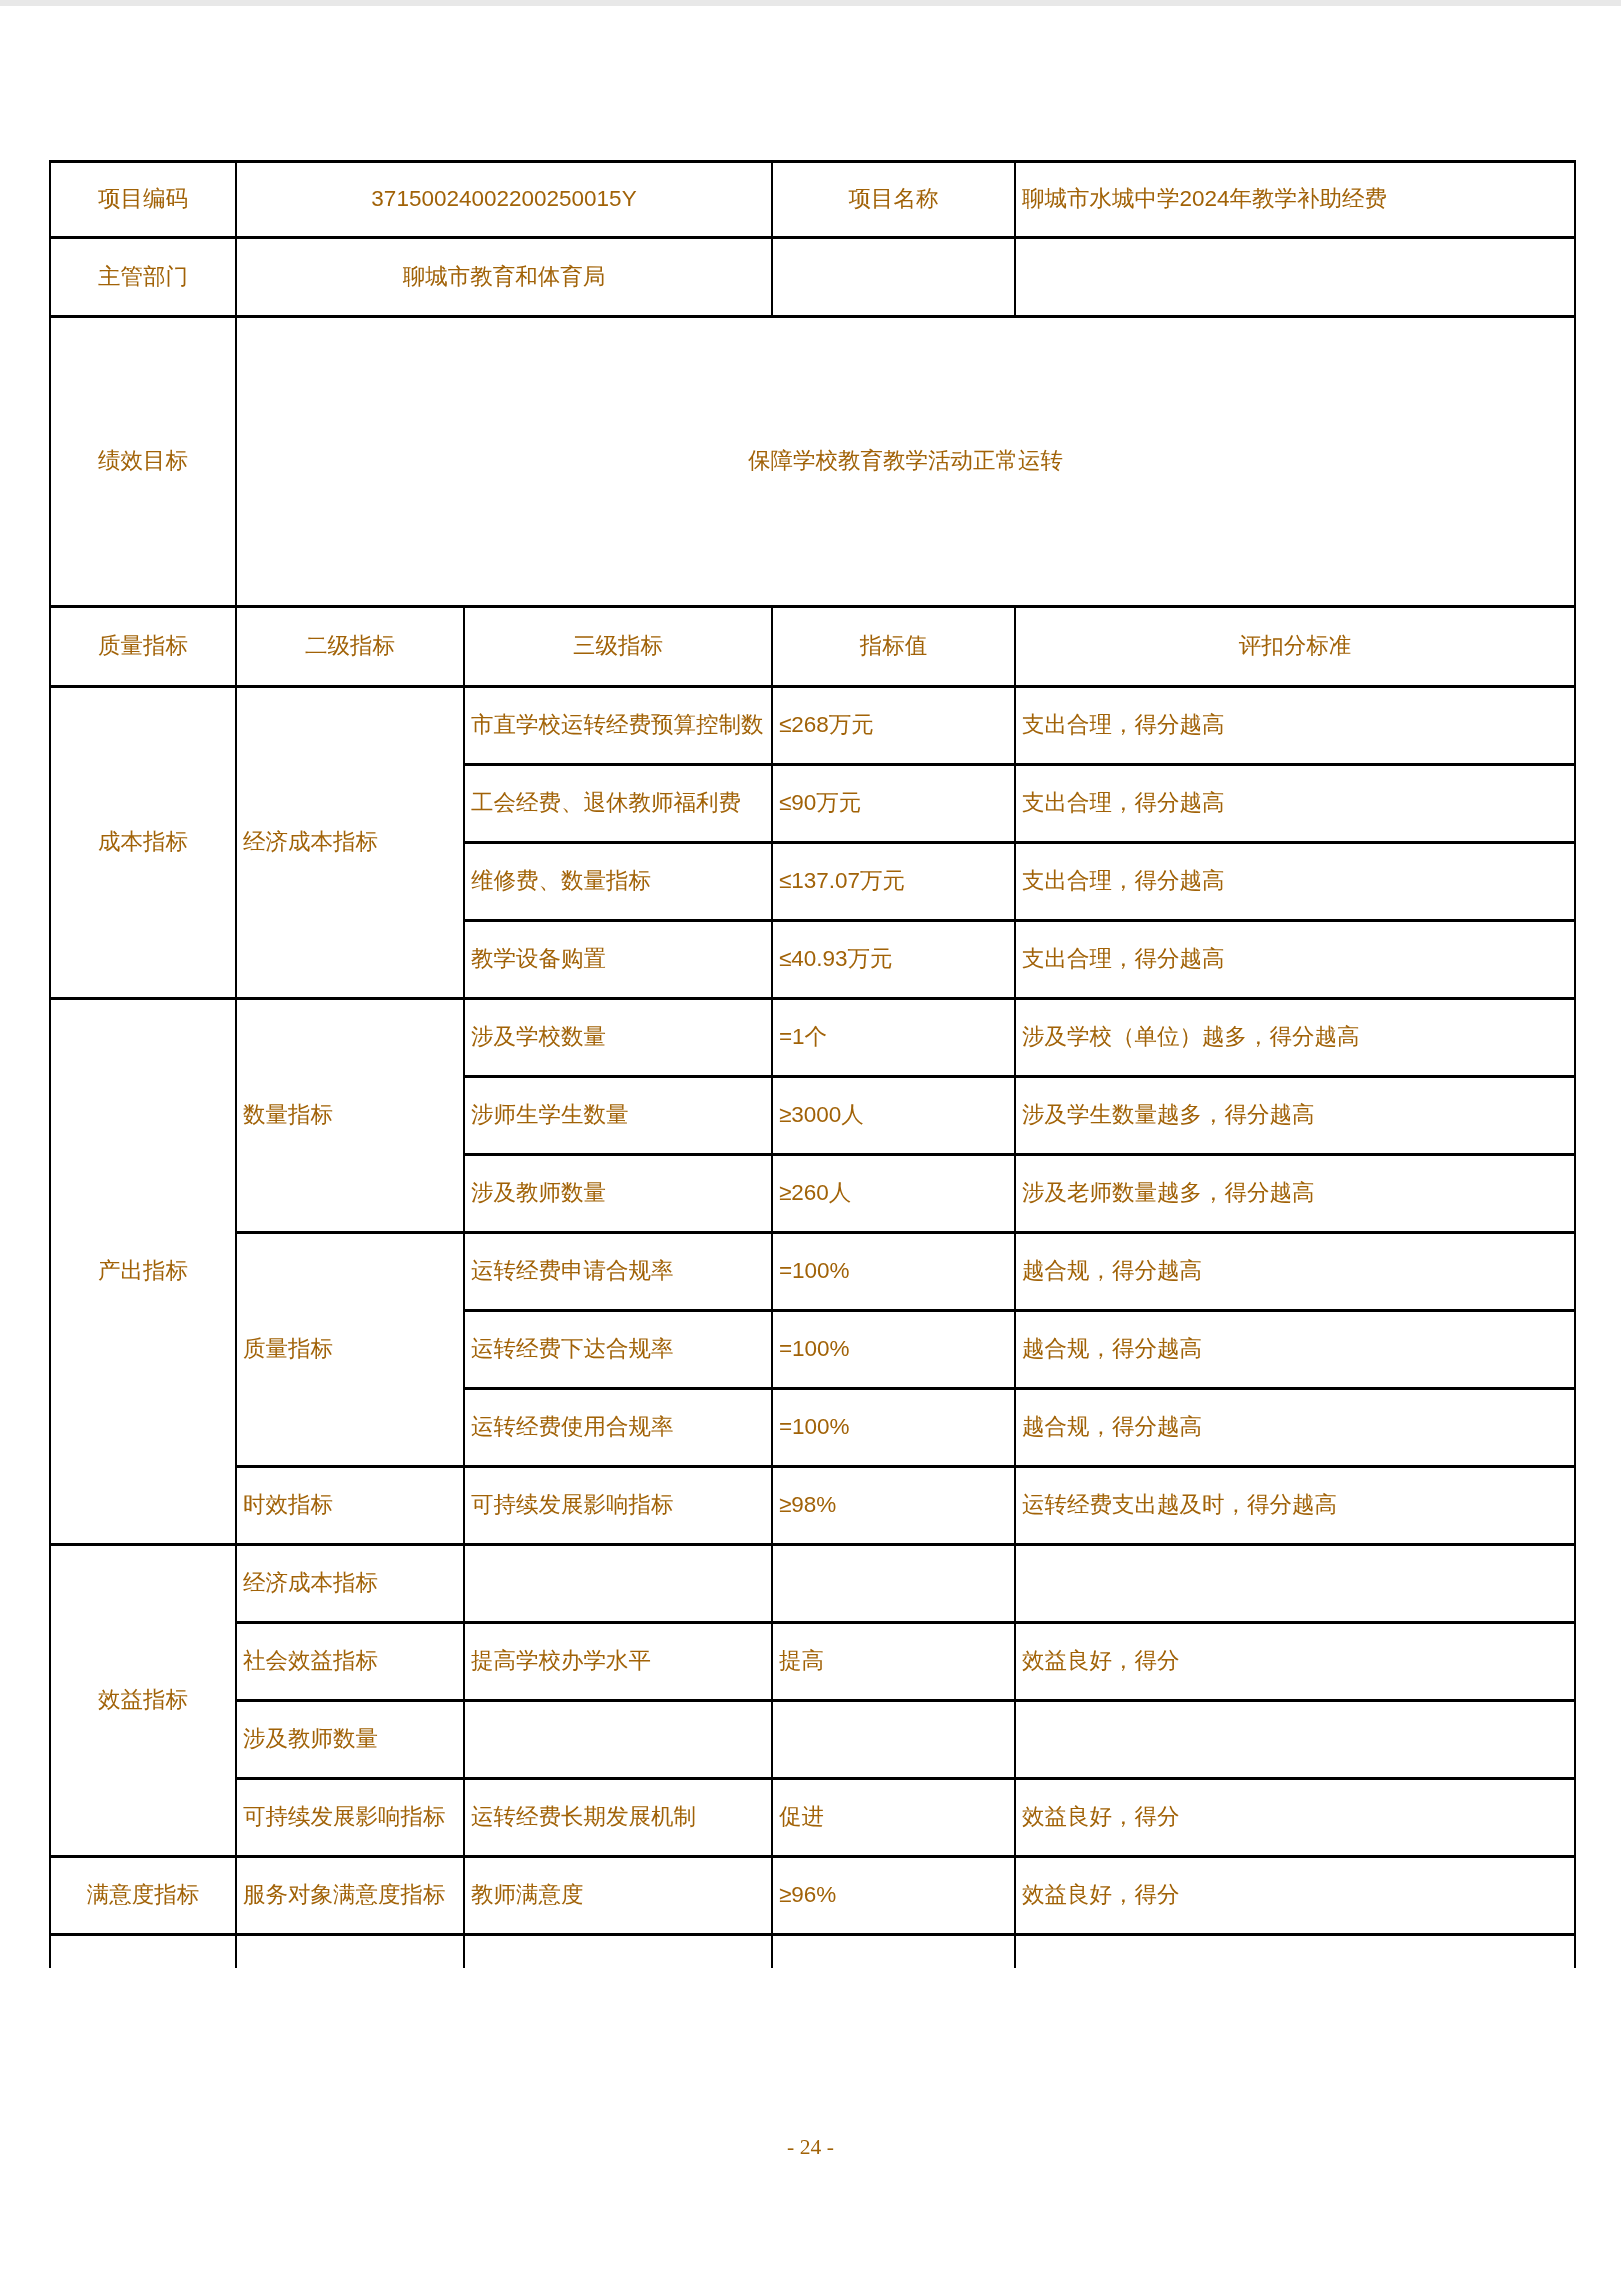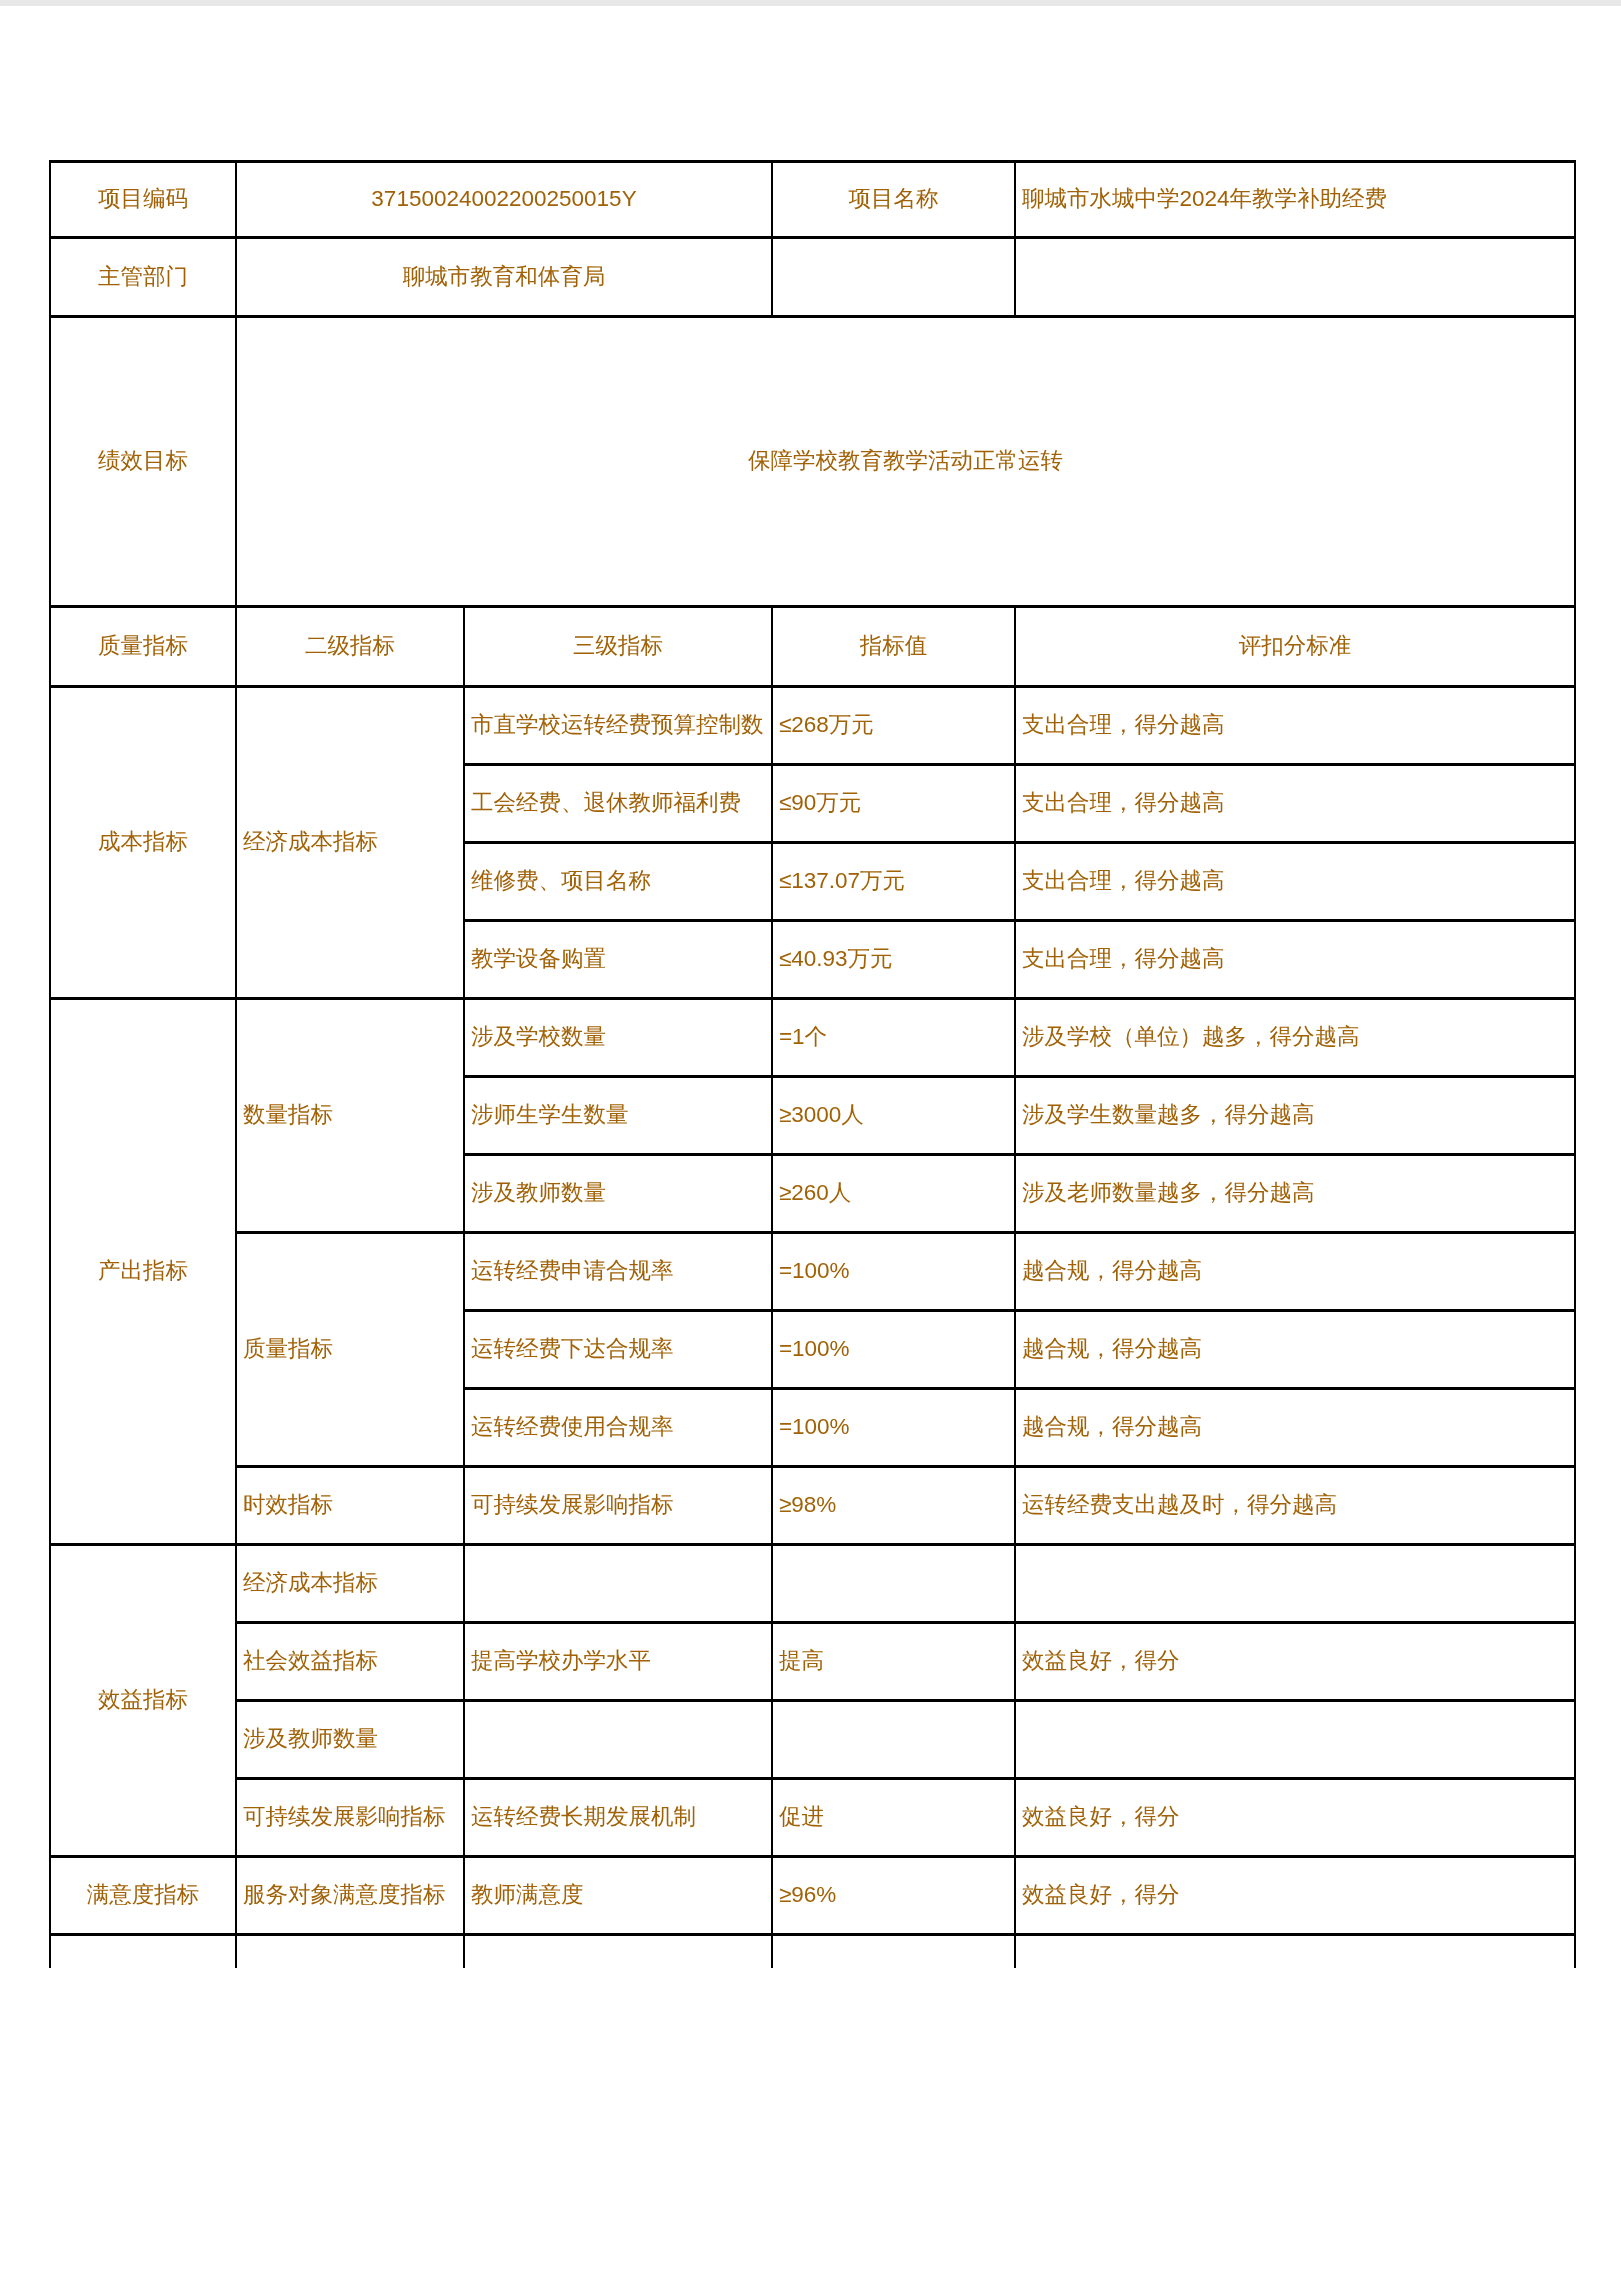--- a/index.html
+++ b/index.html
@@ -87,21 +87,21 @@
       <td>市直学校运转经费预算控制数</td>
       <td>≤268万元</td>
       <td>支出合理，得分越高</td>
     </tr>
     <tr style="height:78px">
       <td>工会经费、退休教师福利费</td>
       <td>≤90万元</td>
       <td>支出合理，得分越高</td>
     </tr>
     <tr style="height:78px">
-      <td>维修费、项目名称</td>
+      <td>维修费、数量指标</td>
       <td>≤137.07万元</td>
       <td>支出合理，得分越高</td>
     </tr>
     <tr style="height:78px">
       <td>教学设备购置</td>
       <td>≤40.93万元</td>
       <td>支出合理，得分越高</td>
     </tr>
 
     <tr style="height:78px">
@@ -183,14 +183,15 @@
     <tr class="partial" style="height:33px">
       <td></td>
       <td></td>
       <td></td>
       <td></td>
       <td></td>
     </tr>
   </tbody>
     </table>
 
+  <div class="footer">- 24 -</div>
 </div>
 
 
 </body></html>

